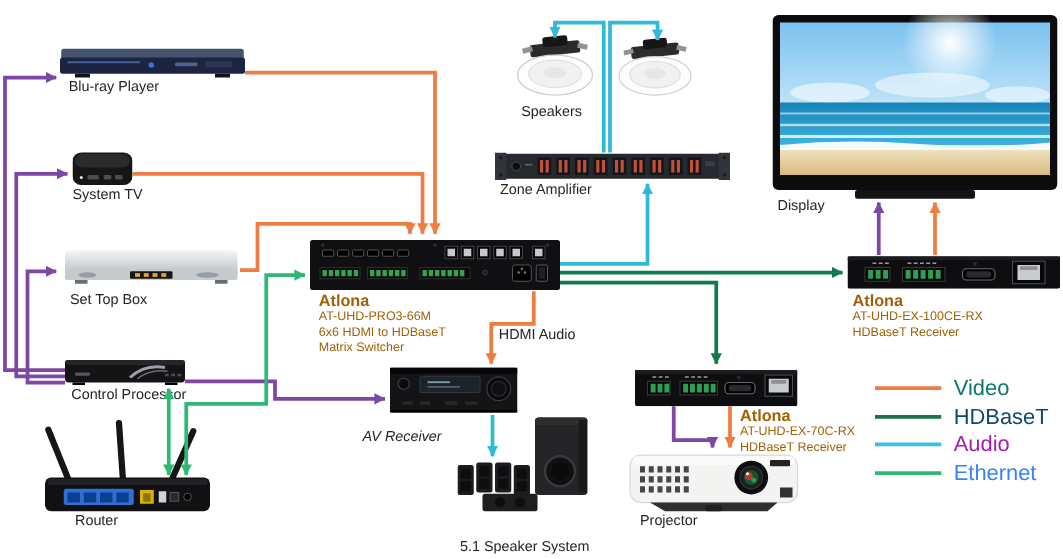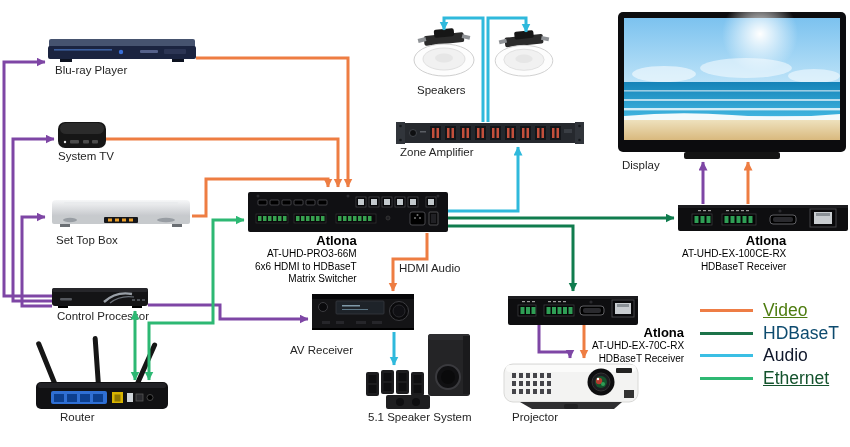--- a/index.html
+++ b/index.html
@@ -1,20 +1,20 @@
 <!DOCTYPE html>
 <html style="--c-video: #ee7d42; --c-hdbaset: #107c4e; --c-audio: #2fb9dc; --c-control: #7e46a5; --c-ethernet: #2db873;"><head>
 <meta charset="utf-8">
 <style>
   html,body{margin:0;padding:0;background:#fff;}
   #canvas{position:relative;width:850px;height:443px;background:#ffffff;overflow:hidden;
           font-family:"Liberation Sans", sans-serif;}
   .dev{position:absolute;}
   .lbl{position:absolute;font-size:11.5px;color:#252525;font-weight:500;white-space:nowrap;}
-  .brandblk{position:absolute;white-space:nowrap;color:#000000;text-align:right;}
+  .brandblk{position:absolute;white-space:nowrap;color:#a16207;}
   .brandblk .brand{font-weight:bold;font-size:13px;line-height:14px;}
   .brandblk .ln{font-size:10px;line-height:12.5px;}
   #wires{position:absolute;left:0;top:0;z-index:6;pointer-events:none;}
   .dev svg{display:block;}
   polyline{fill:none;stroke-width:3;}
   .line-video{stroke:var(--c-video);}   .fill-video{fill:var(--c-video);}
   .line-hdbaset{stroke:var(--c-hdbaset);} .fill-hdbaset{fill:var(--c-hdbaset);}
   .line-audio{stroke:var(--c-audio);}   .fill-audio{fill:var(--c-audio);}
   .line-control{stroke:var(--c-control);} .fill-control{fill:var(--c-control);}
   .line-ethernet{stroke:var(--c-ethernet);} .fill-ethernet{fill:var(--c-ethernet);}
@@ -425,22 +425,22 @@
   </div>
 
   <div class="lbl" style="left:55px;top:64px;">Blu-ray Player</div>
   <div class="lbl" style="left:58px;top:150px;">System TV</div>
   <div class="lbl" style="left:56px;top:234px;">Set Top Box</div>
   <div class="lbl" style="left:57px;top:310px;">Control Processor</div>
   <div class="lbl" style="left:60px;top:411px;text-align:center;">Router</div>
   <div class="lbl" style="left:417px;top:84px;">Speakers</div>
   <div class="lbl" style="left:400px;top:146px;">Zone Amplifier</div>
   <div class="lbl" style="left:622px;top:159px;">Display</div>
-  <div class="lbl" style="left:290px;top:344px;">AV Receiver</div>
-  <div class="lbl" style="left:368px;top:411px;">5.1 Speaker System</div>
+  <div class="lbl" style="left:290px;top:344px;font-style:italic;">AV Receiver</div>
+  <div class="lbl" style="left:368px;top:432px;">5.1 Speaker System</div>
   <div class="lbl" style="left:512px;top:411px;">Projector</div>
 
   <div class="brandblk" style="left:255px;top:234px;">
     <div class="brand">Atlona</div>
     <div class="ln">AT-UHD-PRO3-66M</div>
     <div class="ln">6x6 HDMI to HDBaseT</div>
     <div class="ln">Matrix Switcher</div>
   </div>
 
   <div class="brandblk" style="left:682px;top:234px;">
@@ -453,33 +453,33 @@
     <div class="brand">Atlona</div>
     <div class="ln">AT-UHD-EX-70C-RX</div>
     <div class="ln">HDBaseT Receiver</div>
   </div>
 
   <div class="ann" style="left:399px;top:262px;">HDMI Audio</div>
 
   <div id="legend">
     <div class="legend-row">
       <span class="legend-line" style="background: rgb(238, 125, 69);"></span>
-      <span class="legend-label" style="color: #4d7c0f; text-decoration: underline;">Video</span>
+      <span class="legend-label" style="color: #0f766e;">Video</span>
     </div>
     <div class="legend-row">
       <span class="legend-line" style="background: rgb(29, 115, 73);"></span>
       <span class="legend-label" style="color: #0c4a6e;">HDBaseT</span>
     </div>
     <div class="legend-row">
       <span class="legend-line" style="background: rgb(59, 191, 228);"></span>
-      <span class="legend-label" style="color: #0f172a;">Audio</span>
+      <span class="legend-label" style="color: #a21caf;">Audio</span>
     </div>
     <div class="legend-row">
       <span class="legend-line" style="background: rgb(46, 184, 115);"></span>
-      <span class="legend-label" style="color: #14532d; text-decoration: underline;">Ethernet</span>
+      <span class="legend-label" style="color: #3b82f6;">Ethernet</span>
     </div>
   </div>
 
   <svg id="wires" width="850" height="447" viewBox="0 0 850 447">
     <defs>
       <marker id="mk-video" markerWidth="10" markerHeight="10" refX="8.5" refY="4.5" orient="auto-start-reverse" markerUnits="userSpaceOnUse">
           <path d="M0,0 L9,4.5 L0,9 Z" class="fill-video"></path>
         </marker>
       <marker id="mk-hdbaset" markerWidth="10" markerHeight="10" refX="8.5" refY="4.5" orient="auto-start-reverse" markerUnits="userSpaceOnUse">
           <path d="M0,0 L9,4.5 L0,9 Z" class="fill-hdbaset"></path>

